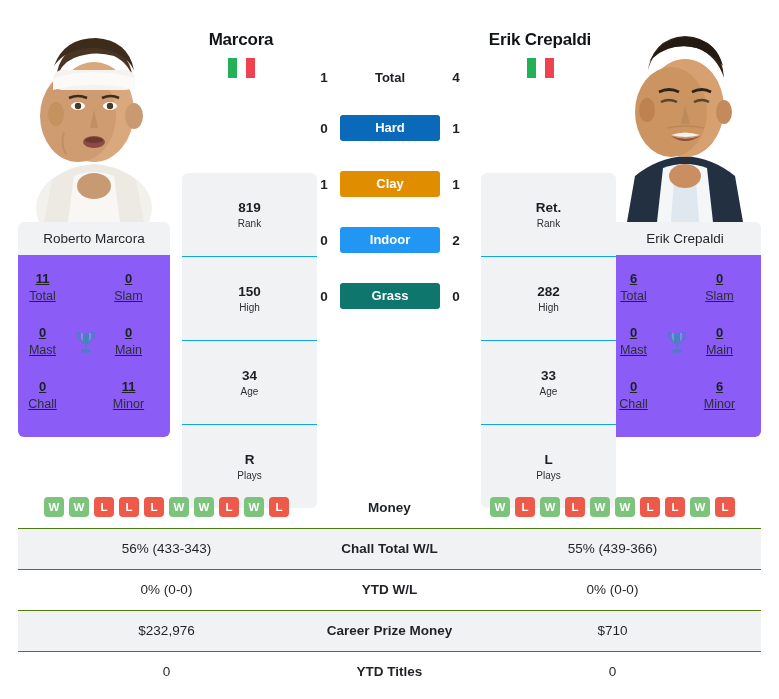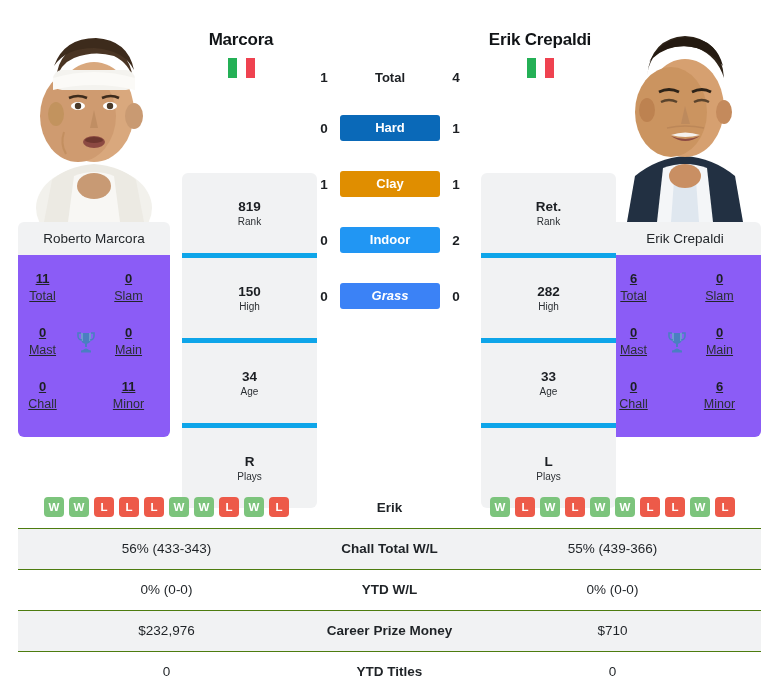--- a/index.html
+++ b/index.html
@@ -134,21 +134,21 @@
   .info-card.left  { left: 182px; }
   .info-card.right { left: 481px; }
   .info-cell {
     flex: 1 1 0;
     display: flex;
     flex-direction: column;
     align-items: center;
     justify-content: center;
     line-height: 1.3;
   }
-  .info-cell + .info-cell { border-top: 5px solid #0ea5e9; }
+  .info-cell + .info-cell { border-top: 1px solid #0ea5e9; }
   .info-val {
     font-size: 13.5px;
     font-weight: bold;
     color: #1c1f23;
   }
   .info-lbl {
     font-size: 10px;
     color: #2b2f33;
   }
 
@@ -468,21 +468,21 @@
     <div class="surface-row">
       <div class="s-left">0</div>
       <div class="s-mid">
           <span class="pill" id="pill-indoor" style="background: rgb(33, 150, 243);">Indoor</span>
         </div>
       <div class="s-right">2</div>
     </div>
     <div class="surface-row">
       <div class="s-left">0</div>
       <div class="s-mid">
-          <span class="pill" id="pill-grass" style="background: #3b82f6; font-style: italic;">Grass</span>
+          <span class="pill" id="pill-grass" style="background: #0f766e;">Grass</span>
         </div>
       <div class="s-right">0</div>
     </div>
   </div>
 </div>
 
 <table class="stats-table">
   <tbody>
     <tr>
       <td class="col-side">
@@ -492,21 +492,21 @@
             <div class="wl l">L</div>
             <div class="wl l">L</div>
             <div class="wl l">L</div>
             <div class="wl w">W</div>
             <div class="wl w">W</div>
             <div class="wl l">L</div>
             <div class="wl w">W</div>
             <div class="wl l">L</div>
           </div>
       </td>
-      <td class="col-mid">Erik</td>
+      <td class="col-mid">Money</td>
       <td class="col-side">
         <div class="form-strip" id="form-right">
             <div class="wl w">W</div>
             <div class="wl l">L</div>
             <div class="wl w">W</div>
             <div class="wl l">L</div>
             <div class="wl w">W</div>
             <div class="wl w">W</div>
             <div class="wl l">L</div>
             <div class="wl l">L</div>

